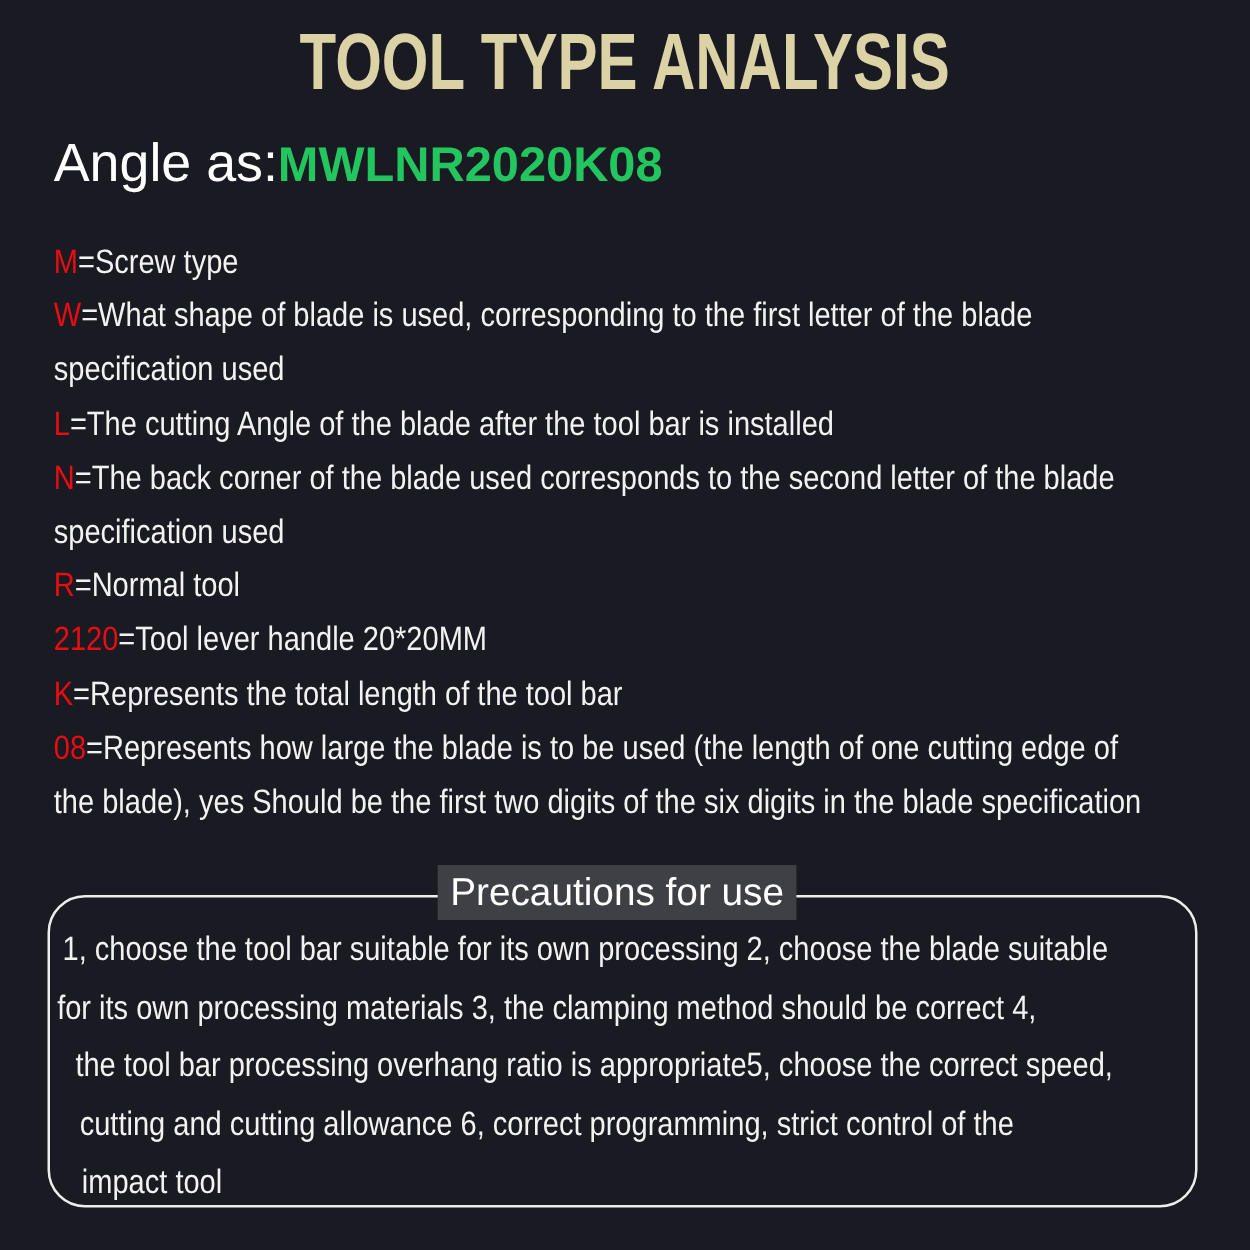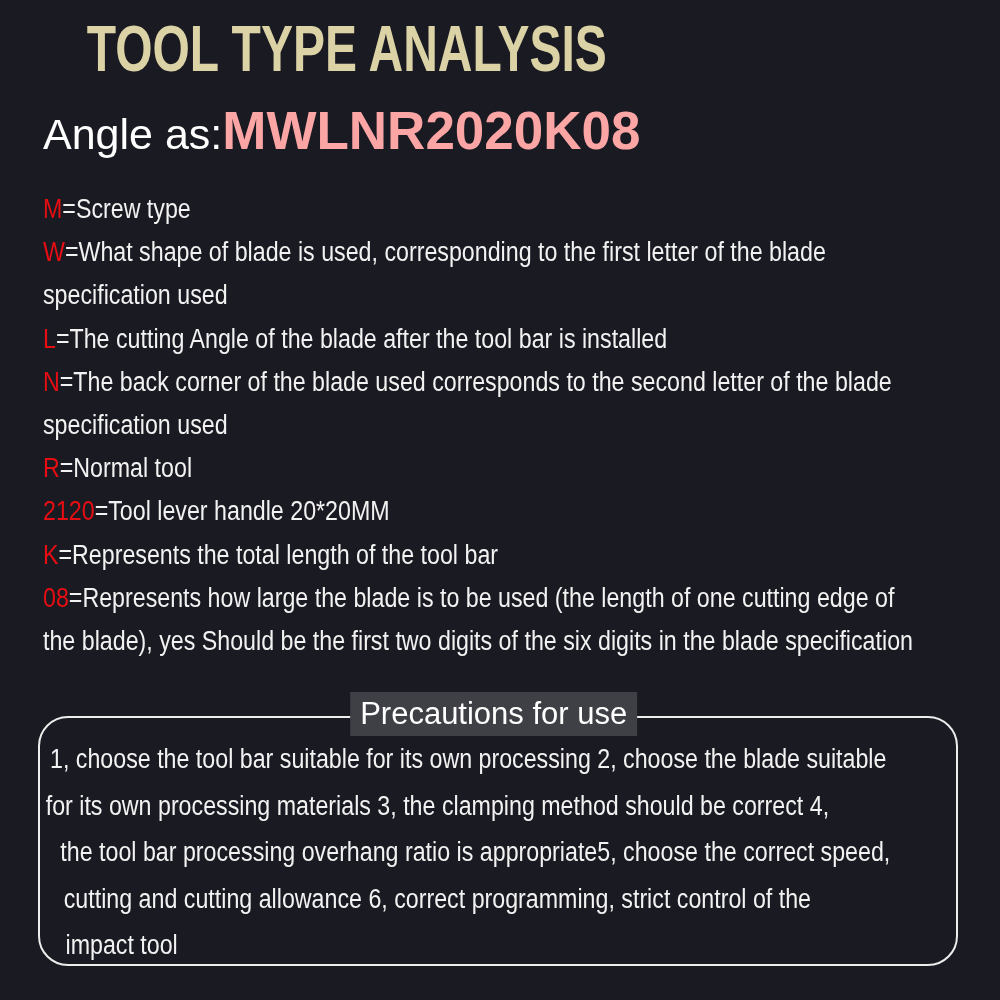--- a/index.html
+++ b/index.html
@@ -13,21 +13,21 @@
     font-family: "Liberation Sans", sans-serif;
     color: #f2f2f2;
     overflow: hidden;
     position: relative;
   }
   .title-wrap {
     position: absolute;
     top: 12px;
     left: 0;
     width: 1000px;
-    text-align: left;
+    text-align: center;
   }
   .title-text {
     display: inline-block;
     font-size: 64px;
     font-weight: bold;
     line-height: 75px;
     color: #dbd2a6;
     letter-spacing: 0px;
     white-space: nowrap;
     transform: scaleX(0.75);
@@ -38,23 +38,23 @@
     top: 103px;
     left: 43px;
     white-space: nowrap;
     line-height: 56px;
   }
   .suchas-label {
     font-size: 43px;
     color: #ffffff;
   }
   .suchas-code {
-    font-size: 53px;
+    font-size: 39px;
     font-weight: bold;
-    color: #fca5a5;
+    color: #22c55e;
   }
   .spec-list {
     position: absolute;
     top: 188px;
     left: 43px;
     width: 1120px;
     transform: scaleX(0.86);
     transform-origin: 0 0;
   }
   .spec-line {

